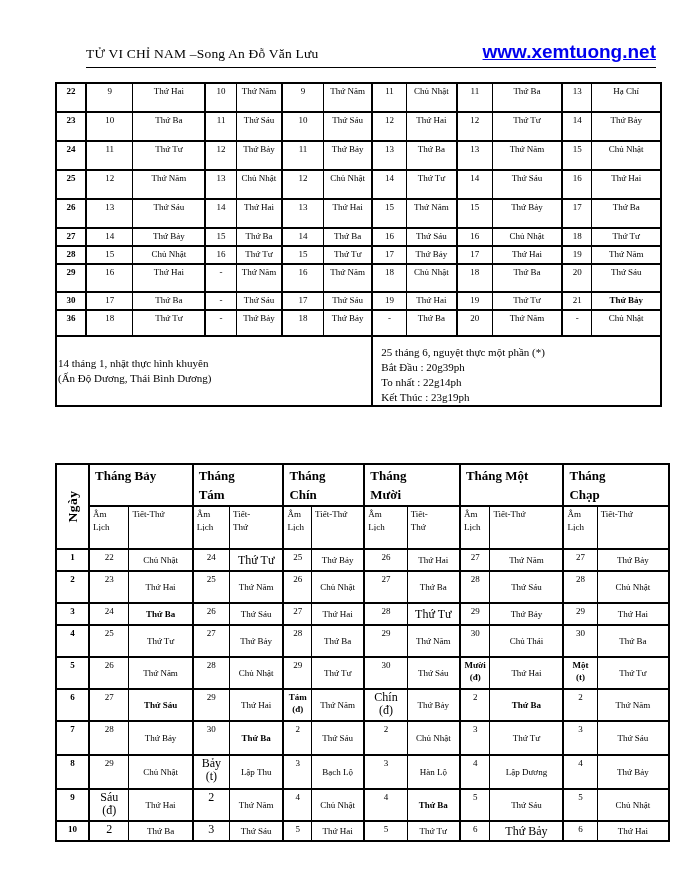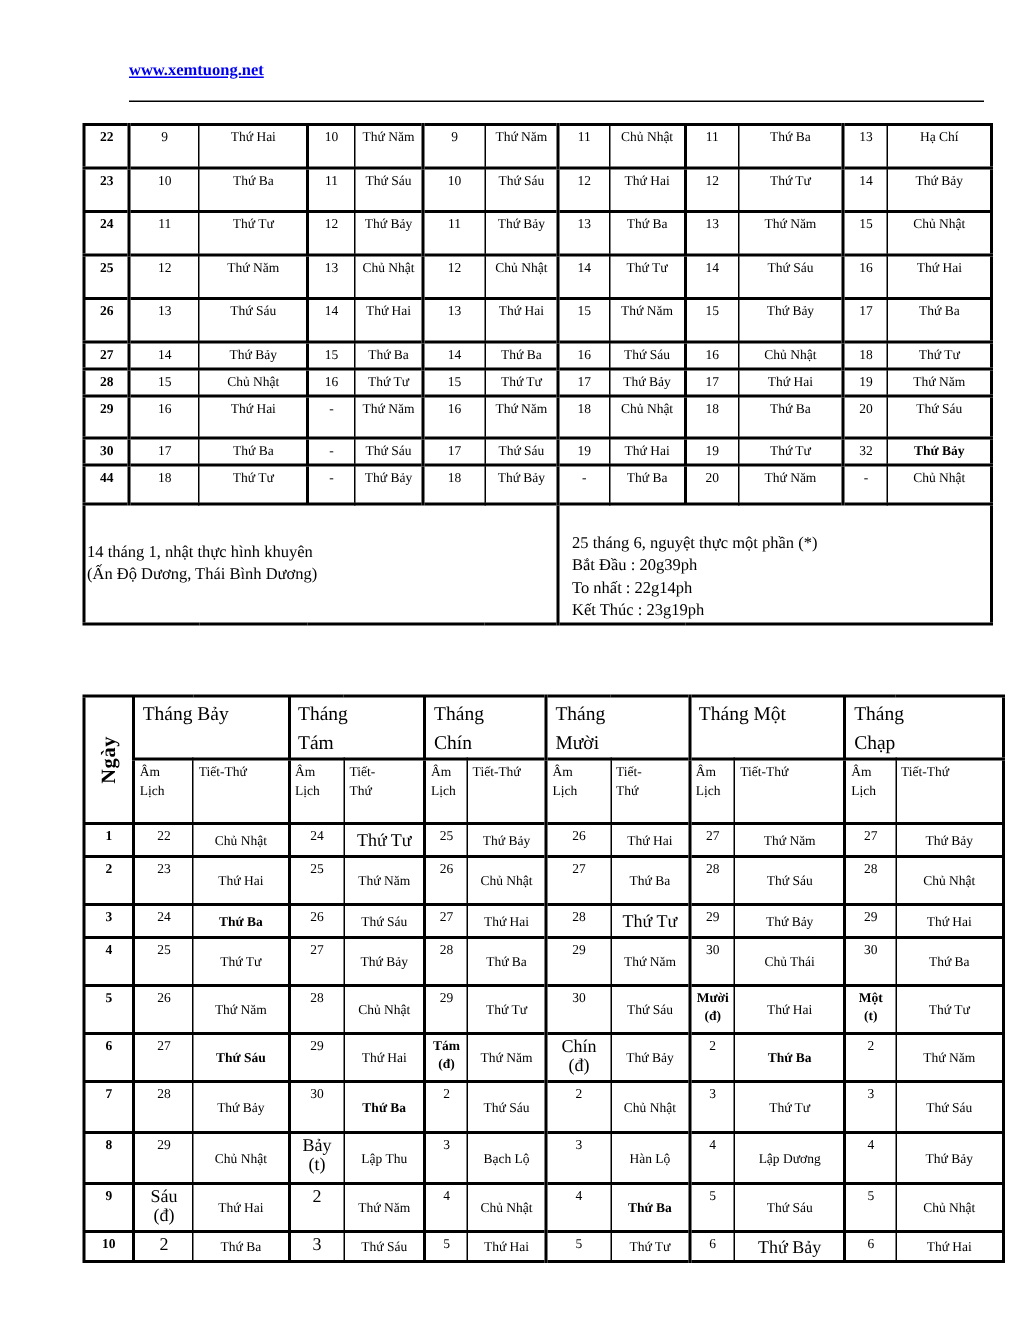--- a/index.html
+++ b/index.html
@@ -3,22 +3,22 @@
 <meta charset="utf-8">
 <style>
   html,body{margin:0;padding:0;background:#e8e8e8;}
   .page{position:relative;width:689px;height:891px;background:#ffffff;margin:0 auto;
         font-family:"Liberation Serif",serif;color:#000;overflow:hidden;}
 
   
   .header{position:absolute;top:41px;left:86px;width:570px;display:flex;
           justify-content:space-between;align-items:baseline;}
   .header-title{font-size:13.5px;letter-spacing:.2px;}
-  .website-link{font-family:Liberation Serif, serif;font-weight:bold;
-                font-size:11px;text-decoration:underline;cursor:pointer;text-align:center;}
+  .website-link{font-family:Liberation Sans, sans-serif;font-weight:bold;
+                font-size:19px;text-decoration:underline;cursor:pointer;text-align:center;}
   .rule{position:absolute;top:67px;left:86px;width:570px;border-top:1.6px solid #000;}
 
   
   table{border-collapse:collapse;table-layout:fixed;}
   td,th{border:1px solid #000;white-space:pre-line;overflow:hidden;
         font-size:9px;line-height:12px;padding:1px 1px;}
   tr{border-top:2px solid #000;border-bottom:2px solid #000;}
   .b{font-weight:bold;}
   .big{font-size:12px;line-height:13px;}
 
@@ -28,30 +28,30 @@
   #t1 td.day{font-weight:bold;}
   #t1 td:nth-child(even){border-left:2px solid #000;}
   #t1 tbody tr{height:29px;}
   #t1 tbody tr:nth-child(6),#t1 tbody tr:nth-child(7),
   #t1 tbody tr:nth-child(9){height:18px;}
   #t1 tbody tr:nth-child(8){height:28px;}
   #t1 tbody tr:nth-child(10){height:26px;}
   #t1 tfoot tr{height:62px;}
   #t1 .eclipse-left{font-size:11px;line-height:15px;text-align:left;vertical-align:middle;}
   #t1 .eclipse-right{font-size:11px;line-height:15px;text-align:left;
-                     vertical-align:top;padding:18px 0 0 8px;border-left:2px solid #000;}
+                     vertical-align:top;padding:8px 0 0 8px;border-left:2px solid #000;}
 
   
   .section-title{position:absolute;top:416px;left:100px;font-size:15.5px;
                  font-weight:bold;letter-spacing:.3px;}
 
   
   #t2{position:absolute;top:463px;left:55px;width:615px;border:2px solid #000;}
   #t2 th{text-align:left;vertical-align:top;padding-left:5px;}
-  #t2 .month-cell{font-size:13px;line-height:19px;font-weight:normal;border-left:2px solid #000;border-radius:10px;}
+  #t2 .month-cell{font-size:13px;line-height:19px;font-weight:bold;border-left:2px solid #000;border-radius:10px;}
   #t2 .month-row{height:42px;}
   #t2 .sub-row{height:43px;}
   #t2 .sub-row th{font-weight:normal;font-size:9px;line-height:13px;padding-left:3px;}
   #t2 .sub-row th:nth-child(odd){border-left:2px solid #000;}
   #t2 .corner{vertical-align:middle;text-align:center;padding:0;}
   #t2 .corner div{transform:rotate(-90deg);font-weight:bold;font-size:13.5px;letter-spacing:.5px;}
   #t2 td{text-align:center;}
   #t2 td.day{font-weight:bold;vertical-align:top;}
   #t2 td.num{vertical-align:top;}
   #t2 td.wd{vertical-align:middle;}
@@ -60,20 +60,21 @@
   #t2 tbody tr:nth-child(1),#t2 tbody tr:nth-child(3){height:22px;}
   #t2 tbody tr:nth-child(7),#t2 tbody tr:nth-child(8){height:34px;}
   #t2 tbody tr:nth-child(10){height:20px;}
 </style>
 </head>
 <body>
 
 <div class="page">
 
   <div class="header">
+    <span class="header-title">TỬ VI CHỈ NAM –Song An Đỗ Văn Lưu</span>
     <span class="website-link" style="color: rgb(0, 0, 238);">www.xemtuong.net</span>
   </div>
   <div class="rule"></div>
 
   <table id="t1">
     <colgroup>
       <col style="width:5%">
         <col style="width:7.7%">
         <col style="width:12%">
       <col style="width:5.1%">
@@ -213,25 +214,25 @@
           <td class="num ">17</td>
           <td class="wd ">Thứ Ba</td>
           <td class="num ">-</td>
           <td class="wd ">Thứ Sáu</td>
           <td class="num ">17</td>
           <td class="wd ">Thứ Sáu</td>
           <td class="num ">19</td>
           <td class="wd ">Thứ Hai</td>
           <td class="num ">19</td>
           <td class="wd ">Thứ Tư</td>
-          <td class="num ">32</td>
+          <td class="num ">21</td>
           <td class="wd b">Thứ Bảy</td>
         </tr>
         <tr>
-          <td class="day">44</td>
+          <td class="day">36</td>
           <td class="num ">18</td>
           <td class="wd ">Thứ Tư</td>
           <td class="num ">-</td>
           <td class="wd ">Thứ Bảy</td>
           <td class="num ">18</td>
           <td class="wd ">Thứ Bảy</td>
           <td class="num ">-</td>
           <td class="wd ">Thứ Ba</td>
           <td class="num ">20</td>
           <td class="wd ">Thứ Năm</td>

